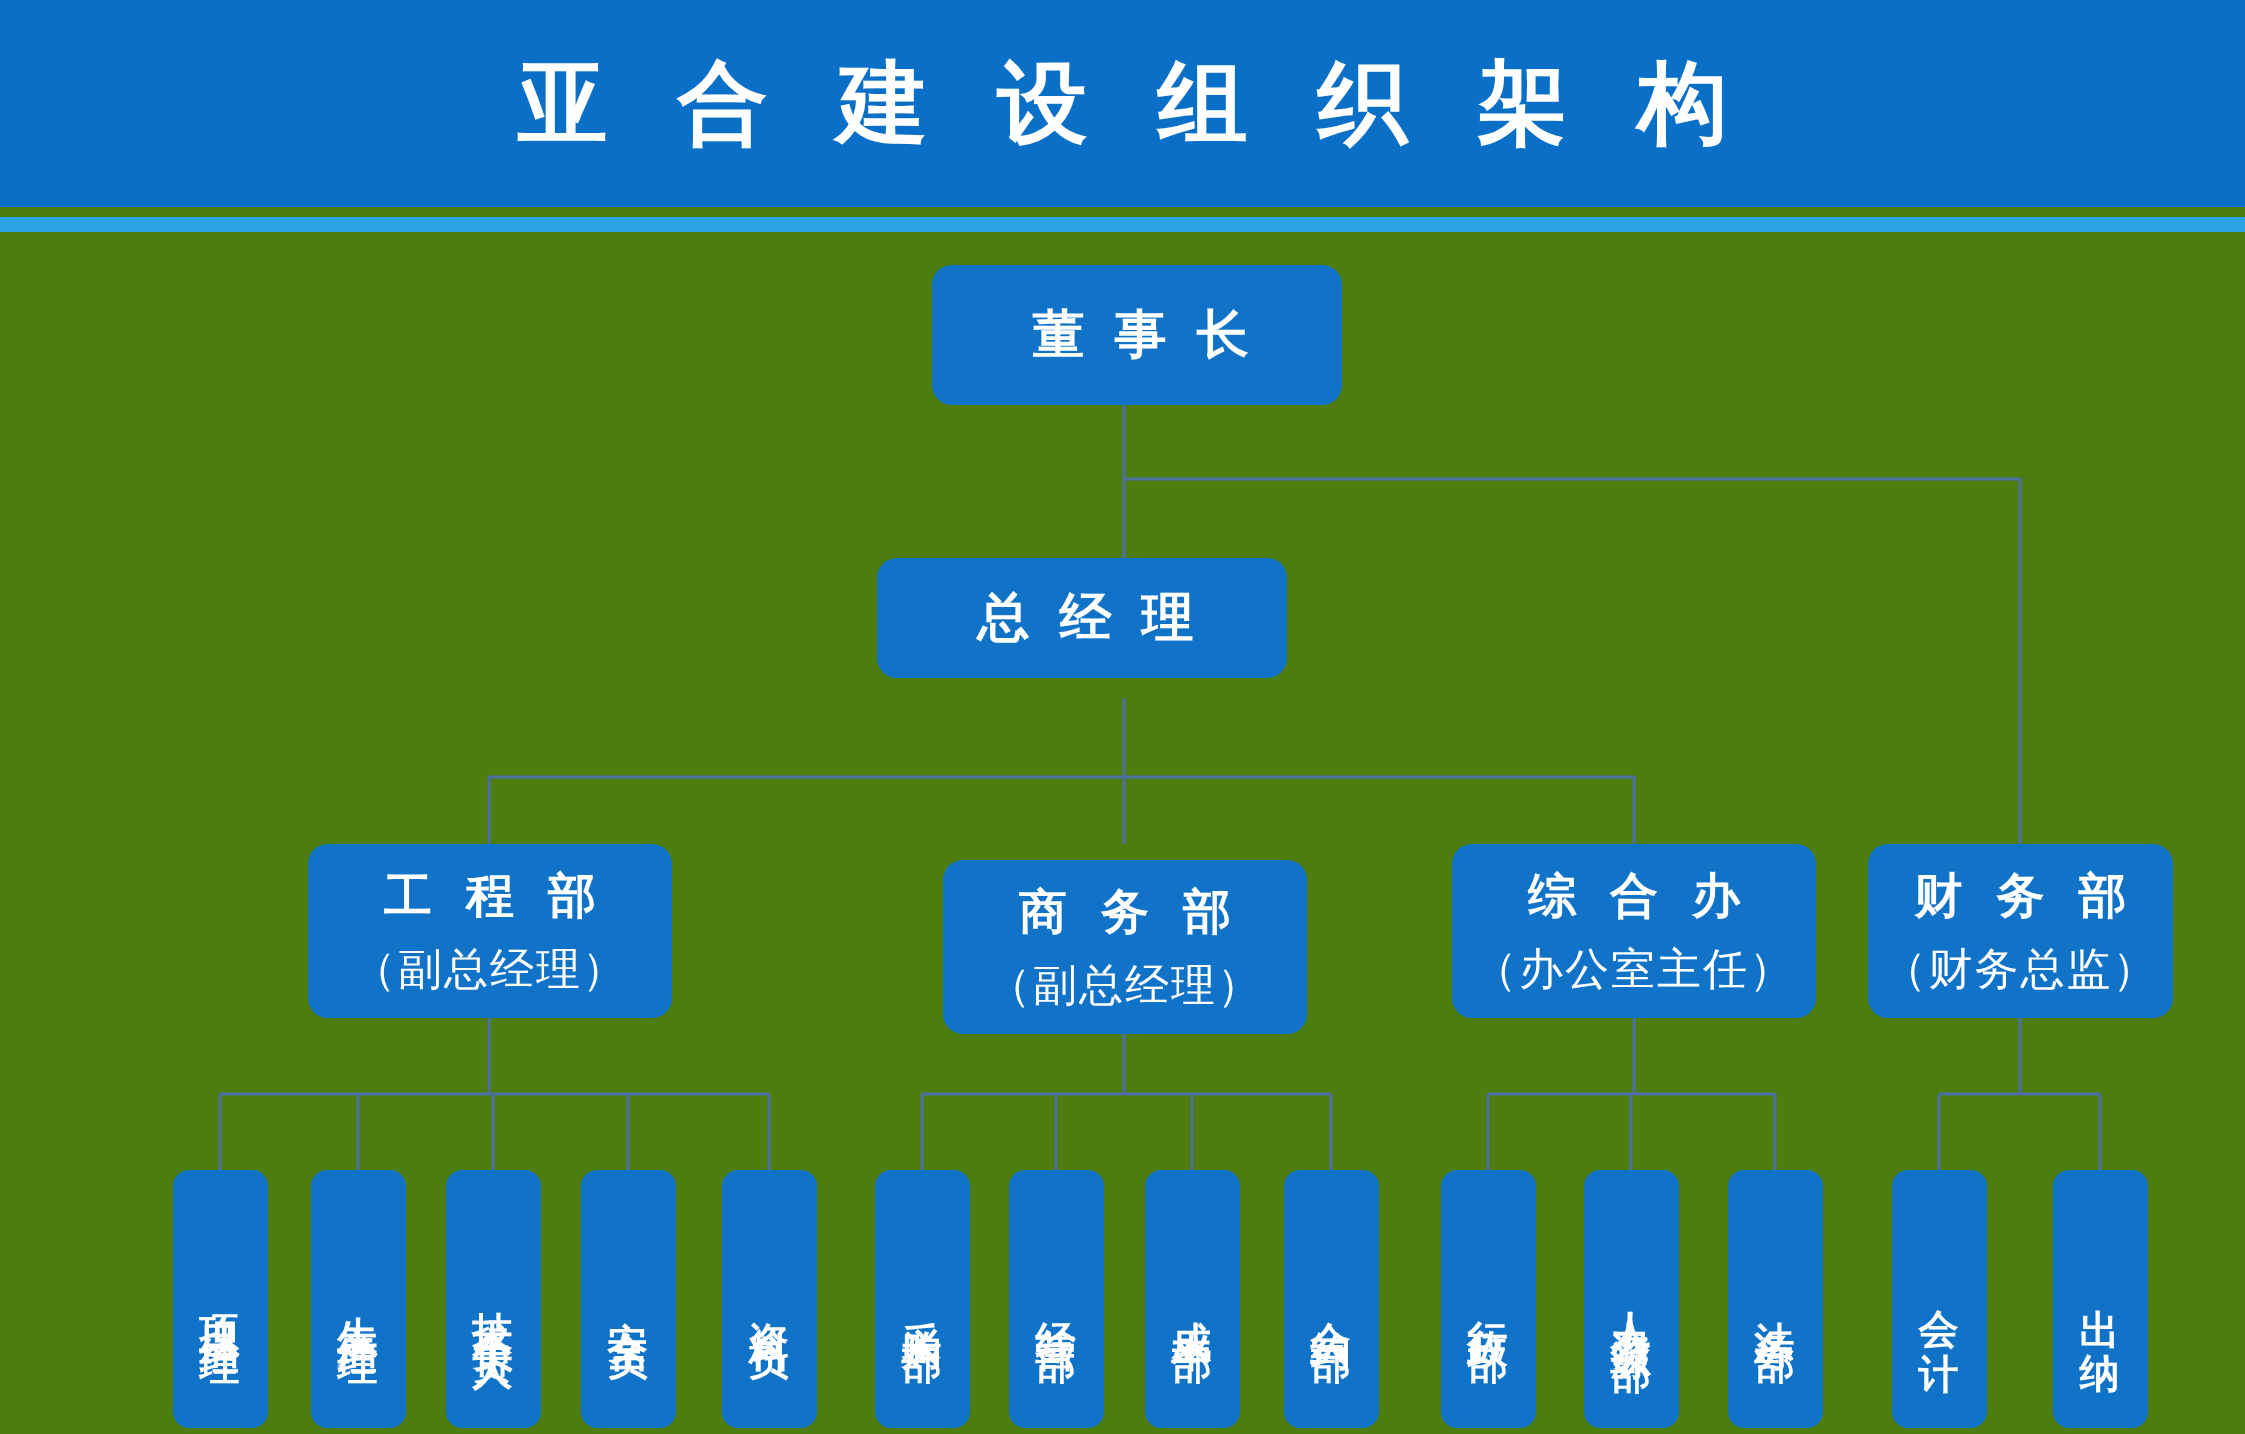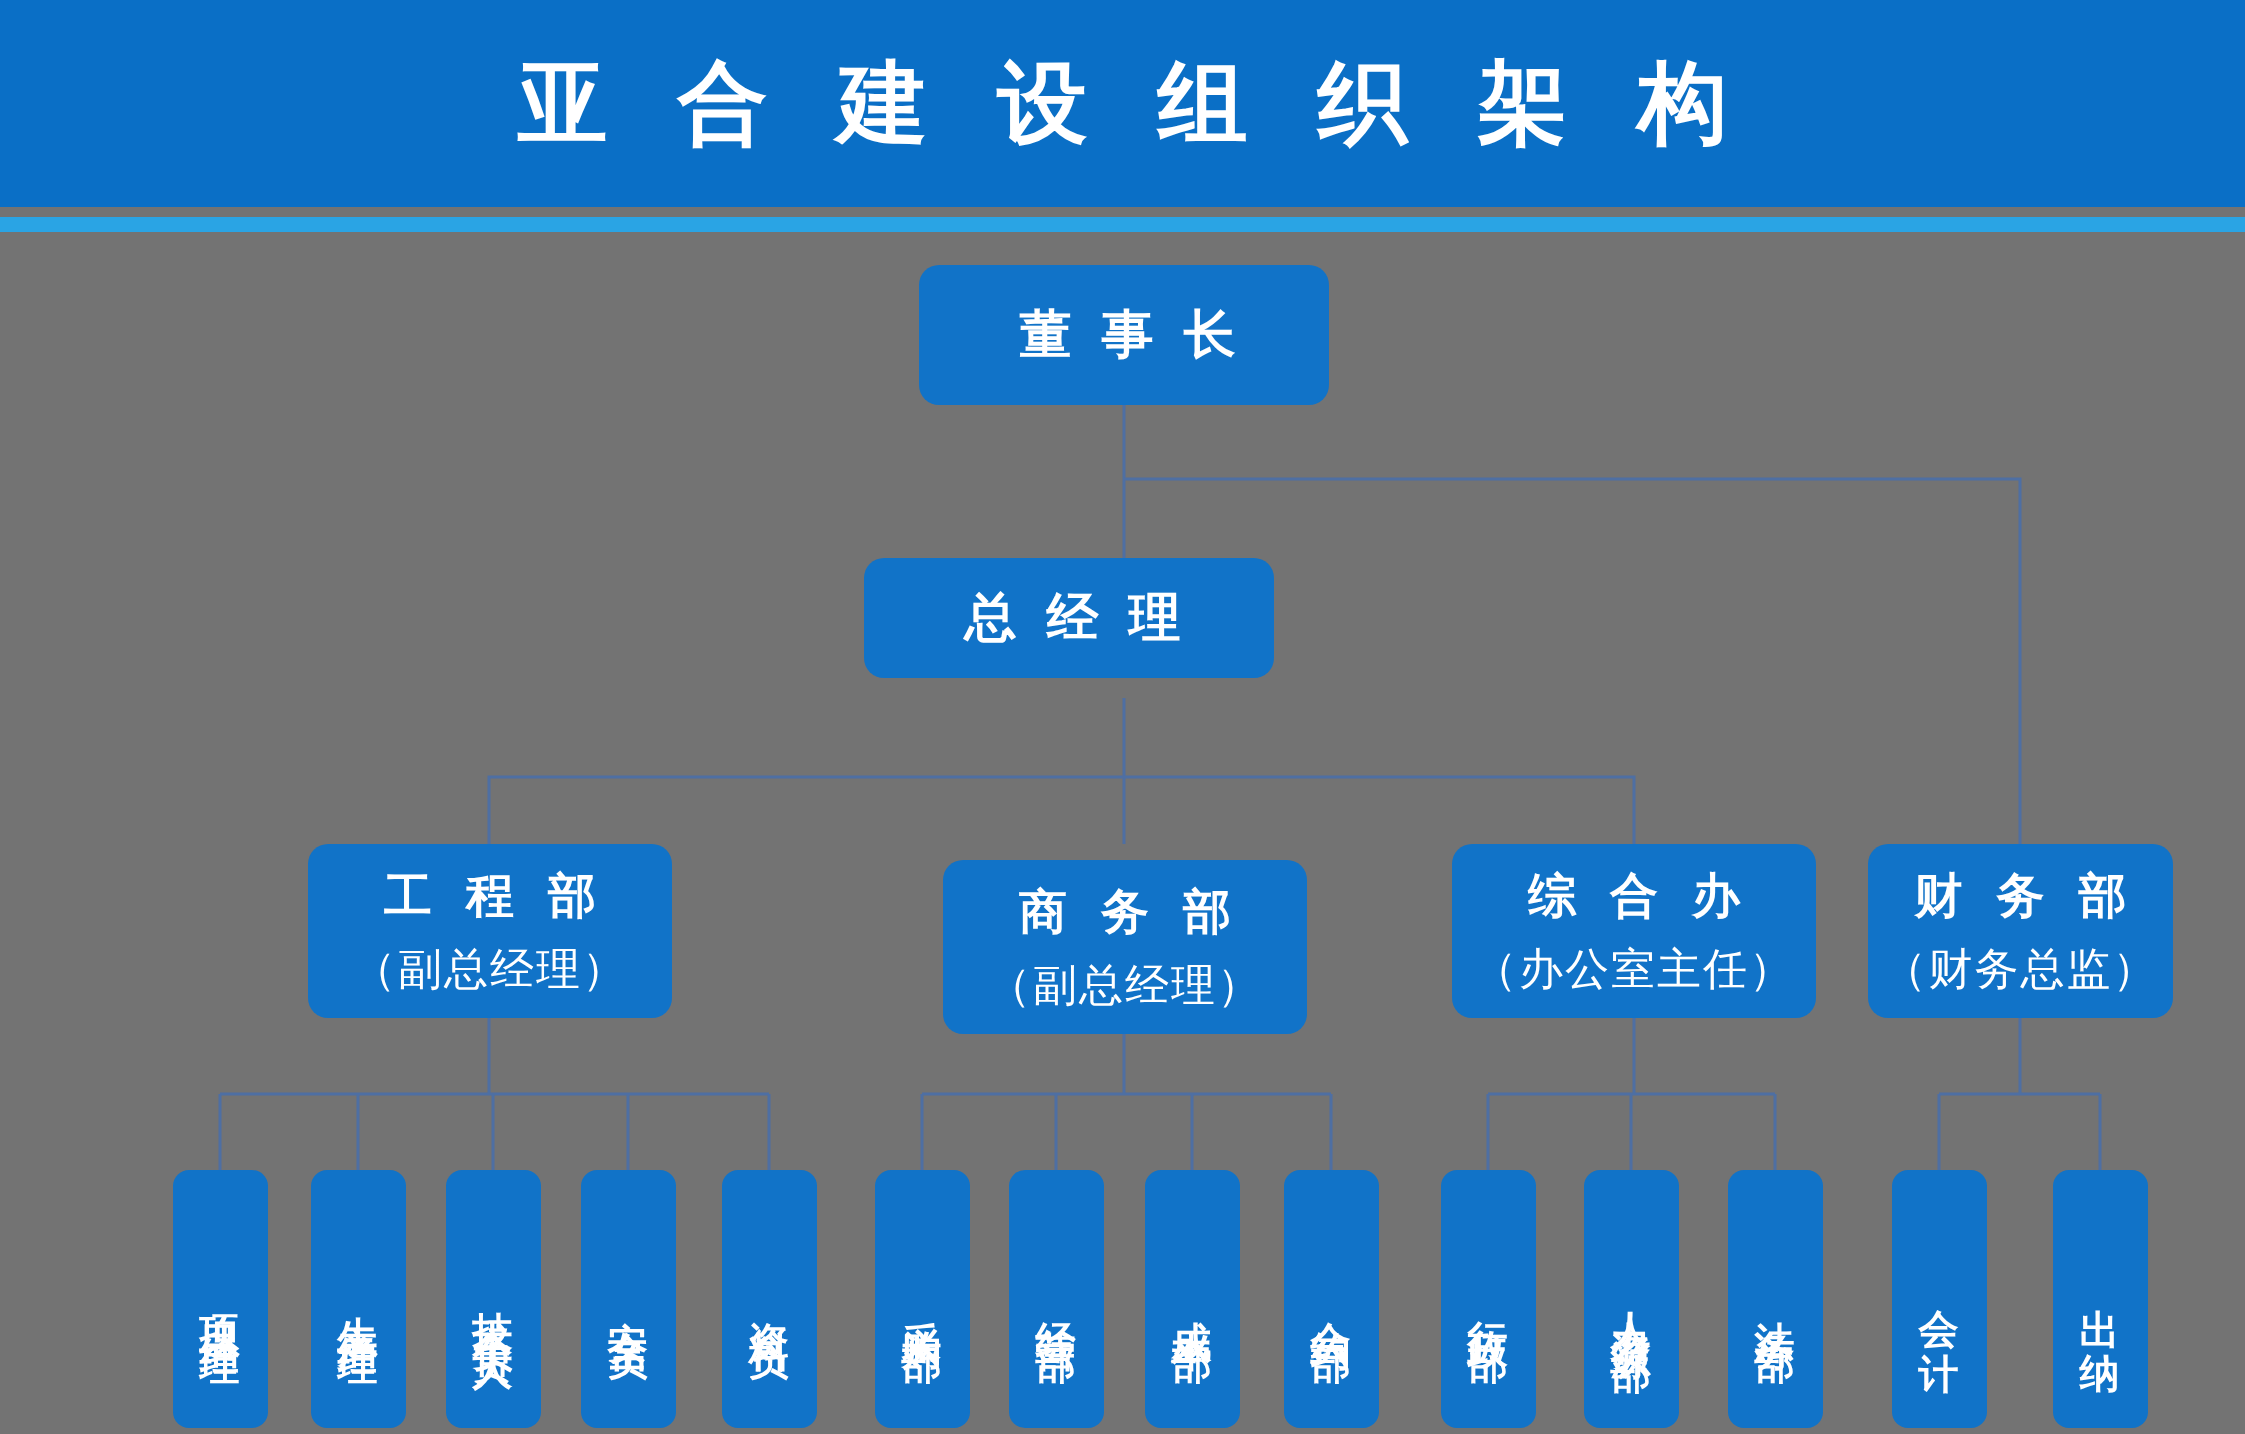--- a/index.html
+++ b/index.html
@@ -1,20 +1,20 @@
 <!DOCTYPE html>
 <html style="--banner: #0a6fc6; --stripe: #2aa4e4; --box: #1173c8; --line: #4e6fa3; --text: #ffffff;"><head>
 <meta charset="utf-8">
 <style>
   html, body { margin: 0; padding: 0; background: #ffffff; }
   .stage {
     position: relative;
     width: 2245px;
     height: 1434px;
-    background: #737373;
+    background: #4d7c0f;
     font-family: "Liberation Sans", sans-serif;
     overflow: hidden;
   }
 
   
   .banner {
     position: absolute;
     left: 0; top: 0;
     width: 100%; height: 207px;
     background: var(--banner, #0a6fc6);
@@ -59,20 +59,21 @@
     justify-content: center;
     text-align: center;
     box-sizing: border-box;
   }
 
   .top-node {
     font-size: 52px;
     font-weight: bold;
     letter-spacing: 30px;
     padding-left: 37px;
+    margin-left: 13px;
   }
   .b-chair { left: 919px;  top: 265px; width: 410px; height: 140px; }
   .b-gm    { left: 864px;  top: 558px; width: 410px; height: 120px; }
 
   
   .dept { flex-direction: column; gap: 12px; }
   .dept-name {
     font-size: 48px;
     font-weight: bold;
     letter-spacing: 34px;

